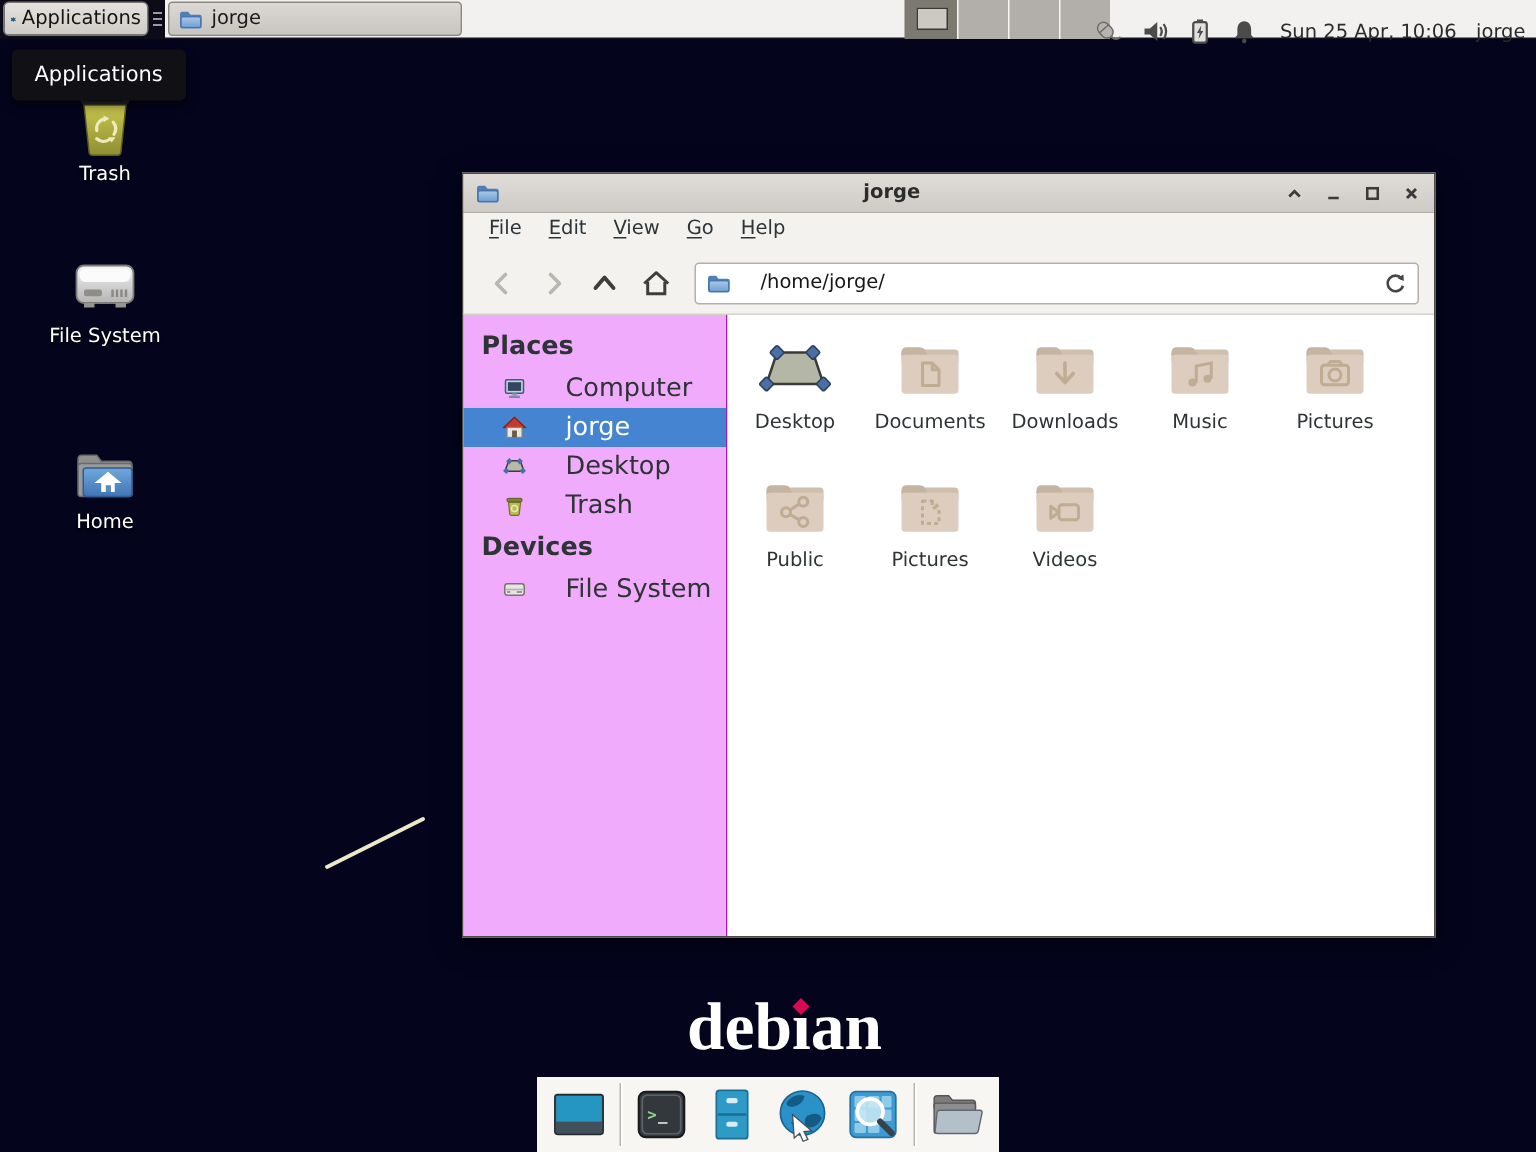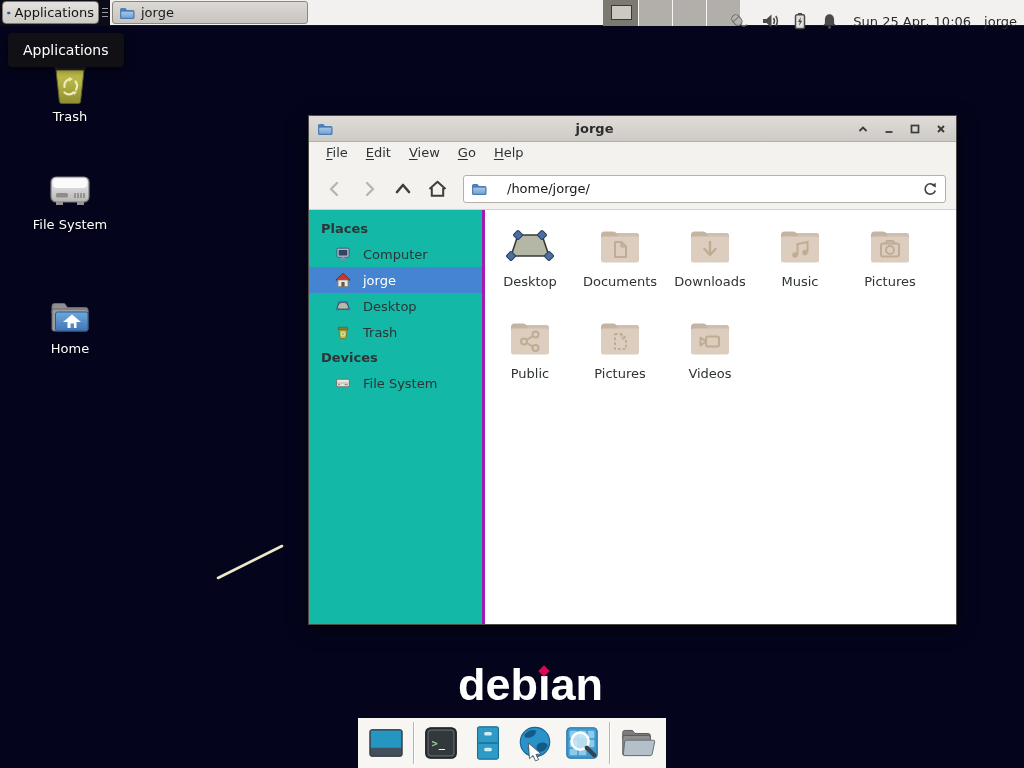--- a/index.html
+++ b/index.html
@@ -51,21 +51,21 @@
   .dicon svg { display:block; margin:0 auto; }
   .dicon .dlabel { margin-top:3px; font-size:13px; color:#ffffff; text-shadow:0 1px 2px rgba(0,0,0,.9); }
   #dicon-trash { left:28px; top:56px; }
   #dicon-fs    { left:28px; top:168px; }
   #dicon-home  { left:28px; top:292px; }
 
   .wallline { position:absolute; left:212px; top:540px; }
 
   
   .logo { position:absolute; left:458px; top:660px; color:#fff;
-    font-family:Liberation Sans, sans-serif; font-weight:bold; font-size:45px; line-height:1.1; }
+    font-family:Liberation Serif, serif; font-weight:bold; font-size:45px; line-height:1.1; }
   .logo .iwrap { position:relative; display:inline-block; }
   .logo .idot { position:absolute; left:50%; top:7px; width:8px; height:8px;
     transform:translateX(-50%) rotate(45deg); background:#d70a53; }
 
   
   .dock { position:absolute; left:358px; top:718px; width:308px; height:50px;
     background:#f7f6f3; display:flex; align-items:center; gap:7px; padding:0 8px; }
   .dock-sep { width:1px; height:42px; background:#b9b6b1; box-shadow:1px 0 0 #ffffff; }
   .dock-item { width:40px; height:40px; display:flex; align-items:center; justify-content:center; }
 
@@ -83,24 +83,24 @@
   .menu-item { padding:3px 9px; font-size:13px; color:#2e3436; }
 
   .toolbar { flex:0 0 42px; display:flex; align-items:center; padding:0 10px; gap:2px;
     background:#f3f2ef; border-bottom:1px solid #d5d2cd; }
   .nav-btn { width:32px; height:30px; display:flex; align-items:center; justify-content:center; }
   .pathbar { flex:1; height:28px; margin-left:8px; background:#fff; border:1px solid #b3b0ab;
     border-radius:3px; display:flex; align-items:center; padding:0 7px; gap:20px; }
   .path-text { flex:1; font-size:13px; color:#161616; }
 
   .wbody { flex:1; display:flex; min-height:0; }
-  .sidebar { flex:0 0 176px; background:#14b8a6; border-right:3px solid #a21caf;
-    padding-top:6px; font-size:13px; color:#2e3436; }
+  .sidebar { flex:0 0 176px; background:#f0abfc; border-right:1px solid #a21caf;
+    padding-top:6px; font-size:17px; color:#2e3436; }
   .side-header { font-weight:bold; padding:5px 12px; }
-  .side-item { display:flex; align-items:center; gap:12px; padding:4px 6px 4px 26px; height:26px; }
+  .side-item { display:flex; align-items:center; gap:26px; padding:4px 6px 4px 26px; height:26px; }
   .side-item.selected { background:#4584d0; color:#fff; }
   .side-item svg { flex:0 0 16px; }
 
   .main { flex:1; background:#fff; padding-top:12px;
     display:flex; flex-wrap:wrap; align-content:flex-start; }
   .file { width:90px; height:92px; display:flex; flex-direction:column; align-items:center; }
   .file-label { font-size:13px; color:#2e3436; margin-top:4px; }
 
   .statusbar { flex:0 0 27px; border-top:1px solid #cfccc7; background:#f2f1ef;
     display:flex; align-items:center; font-size:13px; color:#2e3436;

